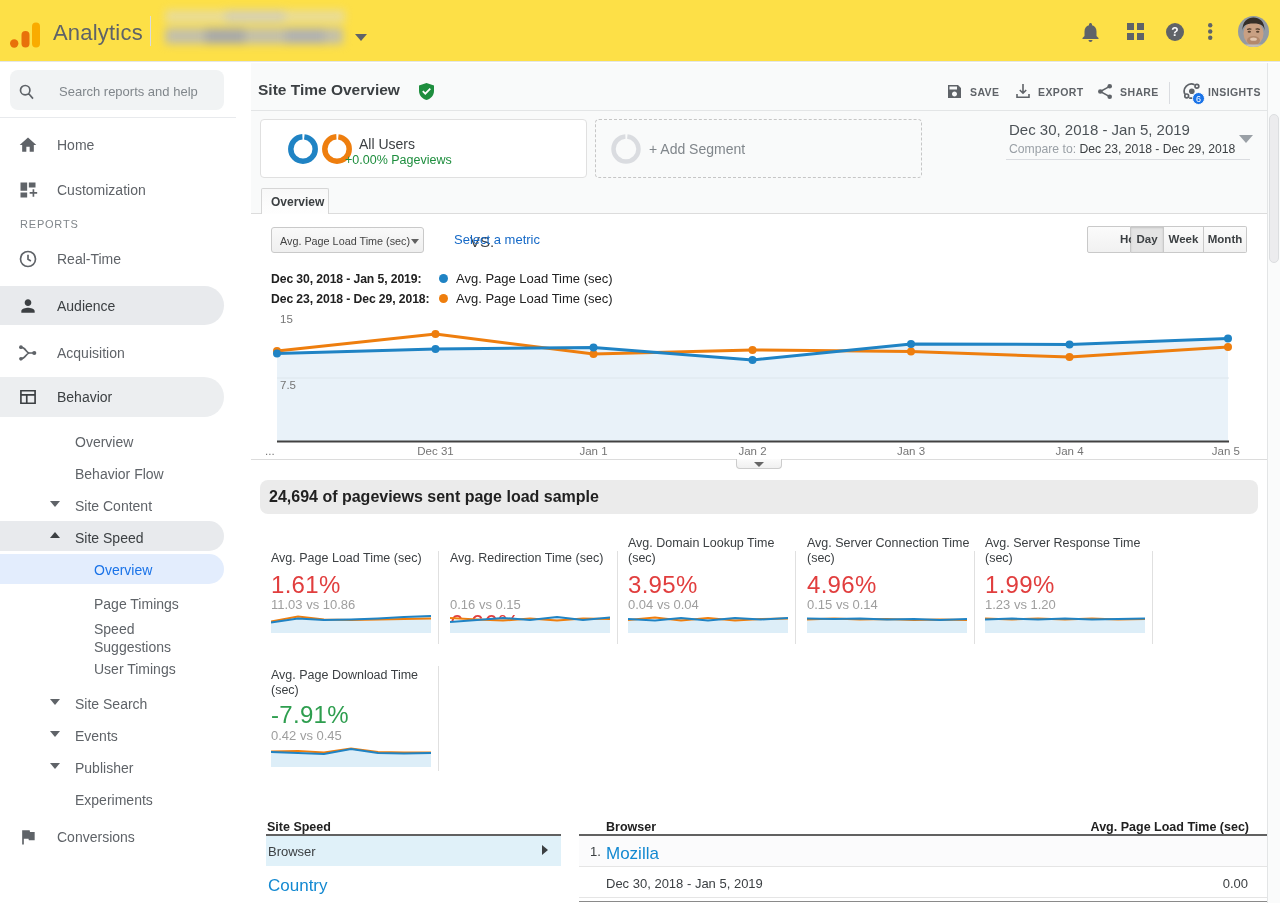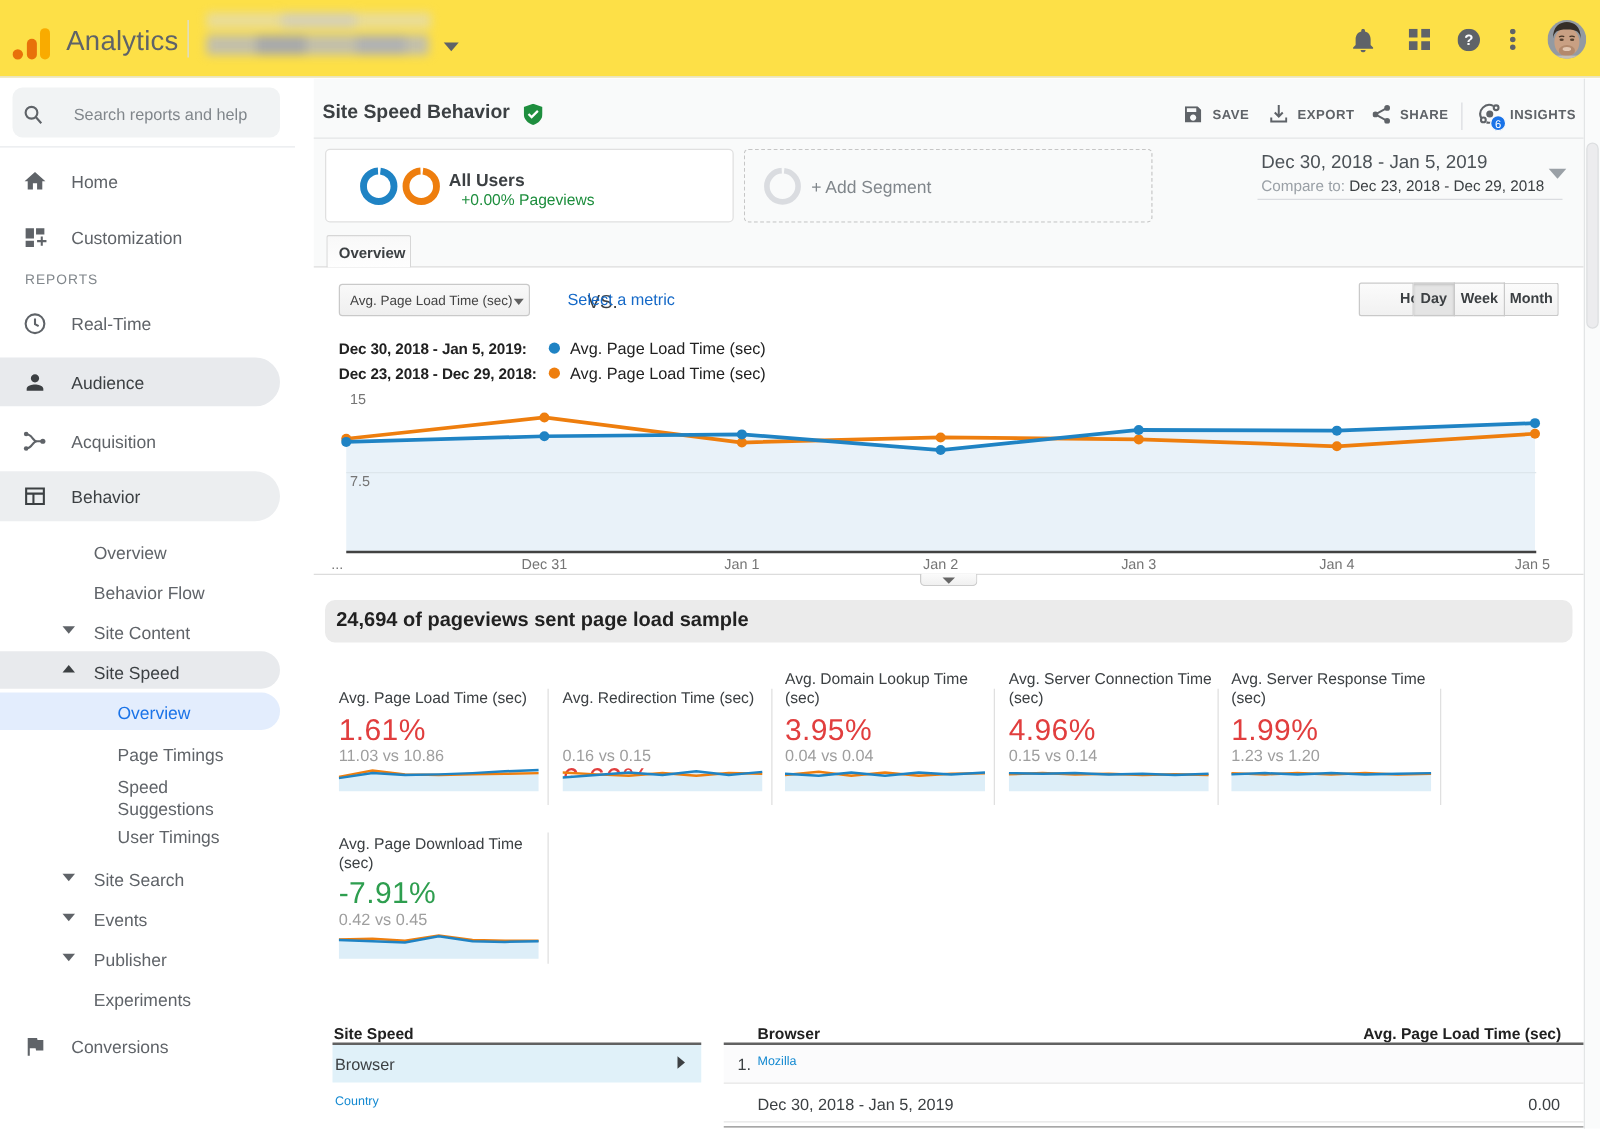--- a/index.html
+++ b/index.html
@@ -73,21 +73,21 @@
 
   
   .mcard { position:absolute; width:172px; }
   .mtitle { position:absolute; bottom:0; left:0; font-size:12.5px; color:#3c4043; line-height:15px; }
   .mnum { font-size:24px; letter-spacing:0.3px; }
   .mvs { font-size:13px; color:#9e9e9e; }
   .vdiv { position:absolute; width:1px; background:#e0e0e0; }
 
   
   .thead { font-size:12.5px; font-weight:bold; color:#212121; }
-  .tlink { font-size:10px; color:#1389d1; }
+  .tlink { font-size:17px; color:#1389d1; }
 </style>
 </head>
 <body>
 
 <div id="apphdr">
   <svg id="logo" width="30" height="34" viewBox="0 0 30 34">
     <circle cx="4.2" cy="29.5" r="4.2" fill="#e8710a"></circle>
     <rect x="11.5" y="17" width="8" height="16.5" rx="4" fill="#e8710a"></rect>
     <rect x="22" y="8.5" width="8" height="25" rx="4" fill="#f9ab00"></rect>
   </svg>
@@ -227,21 +227,21 @@
     <svg class="ic" viewBox="0 0 24 24" width="19" height="19">
         <path fill="#5f6368" d="M14.4 6 14 4H5v17h2v-7h5.6l.4 2h7V6z"></path>
       </svg>
     <span class="tx">Conversions</span>
   </div>
 </div>
 
 <div id="main">
   <div id="greytop"></div>
   <div id="titlebar">
-    <span id="rtitle">Site Speed Behavior</span>
+    <span id="rtitle">Site Time Overview</span>
     <svg style="position:absolute;left:168px;top:20px" width="15" height="17" viewBox="0 0 15 17">
         <path fill="#1e8e3e" d="M7.5 0 L15 2.5 V8 c0 4.5-3.2 7.6-7.5 9 C3.2 15.6 0 12.5 0 8 V2.5 Z"></path>
         <path fill="none" stroke="#fff" stroke-width="1.8" d="M3.8 8.2 l2.5 2.5 5-5"></path>
       </svg>
     <svg style="position:absolute;left:697px;top:22px" width="13" height="13" viewBox="0 0 13 13">
         <path fill="#5f6368" d="M10 0H0v13h13V3L10 0zM6.5 11.5c-1.4 0-2.5-1.1-2.5-2.5s1.1-2.5 2.5-2.5S9 7.6 9 9s-1.1 2.5-2.5 2.5zM9 4.5H1.5v-3H9v3z"></path>
       </svg>
     <span class="actbtn" style="left:719px">SAVE</span>
     <svg style="position:absolute;left:765px;top:21px" width="14" height="15" viewBox="0 0 14 15">
         <path fill="none" stroke="#5f6368" stroke-width="1.6" d="M1 10v3.2h12V10M7 0v9M3.8 6 7 9.2 10.2 6"></path>
@@ -272,22 +272,22 @@
 
   <div id="seg1">
     <svg style="position:absolute;left:26px;top:13px" width="66" height="32" viewBox="0 0 66 32">
       <g fill="none" stroke="#1f83c4" stroke-width="5.5">
           <circle cx="16" cy="16" r="12.2" stroke-dasharray="74.6 2" stroke-dashoffset="18.1"></circle>
         </g>
       <g fill="none" stroke="#ee7e0e" stroke-width="5.5">
           <circle cx="50" cy="16" r="12.2" stroke-dasharray="74.6 2" stroke-dashoffset="18.1"></circle>
         </g>
     </svg>
-    <div style="position:absolute;left:98px;top:16px;font-size:14px;font-weight:bold;color:#3c4043;">All Users</div>
-    <div style="position:absolute;left:108px;top:33px;font-size:12.5px;color:#1e8e3e;">+0.00% Pageviews</div>
+    <div style="position:absolute;left:98px;top:16px;font-size:14px;font-weight:normal;color:#3c4043;">All Users</div>
+    <div style="position:absolute;left:84px;top:33px;font-size:12.5px;color:#1e8e3e;">+0.00% Pageviews</div>
   </div>
   <div id="seg2">
     <svg style="position:absolute;left:15px;top:14px" width="30" height="30" viewBox="0 0 30 30">
       <circle cx="15" cy="15" r="12.5" fill="none" stroke="#dadce0" stroke-width="4.5" stroke-dasharray="76.5 2" stroke-dashoffset="18.6"></circle>
     </svg>
     <div style="position:absolute;left:53px;top:21px;font-size:14px;color:#80868b;">+ Add Segment</div>
   </div>
   <div id="daterange">
     <div style="position:absolute;left:58px;top:2px;font-size:15px;color:#4c5257;">Dec 30, 2018 - Jan 5, 2019</div>
     <div style="position:absolute;left:58px;top:23px;font-size:12.2px;color:#9aa0a6;">Compare to: <span style="color:#3c4043;">Dec 23, 2018 - Dec 29, 2018</span></div>

